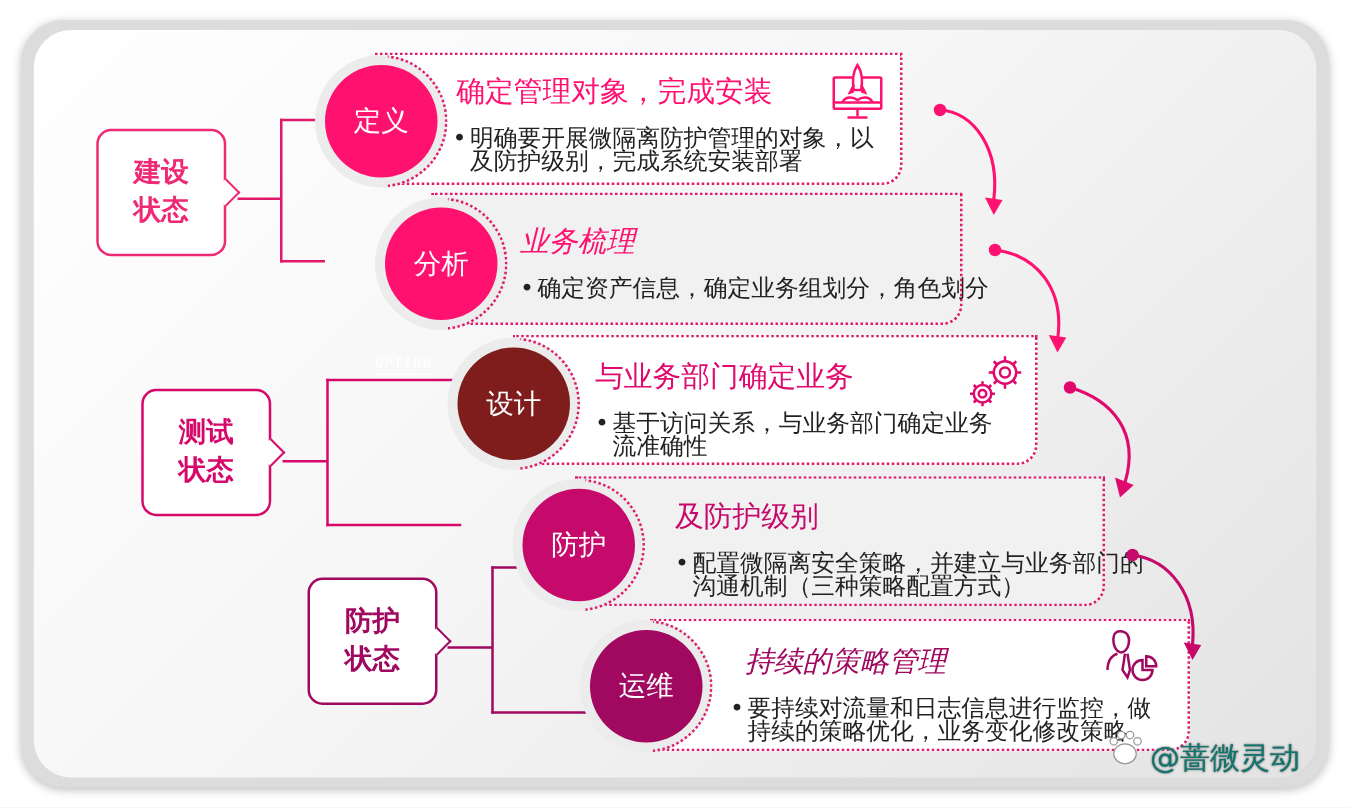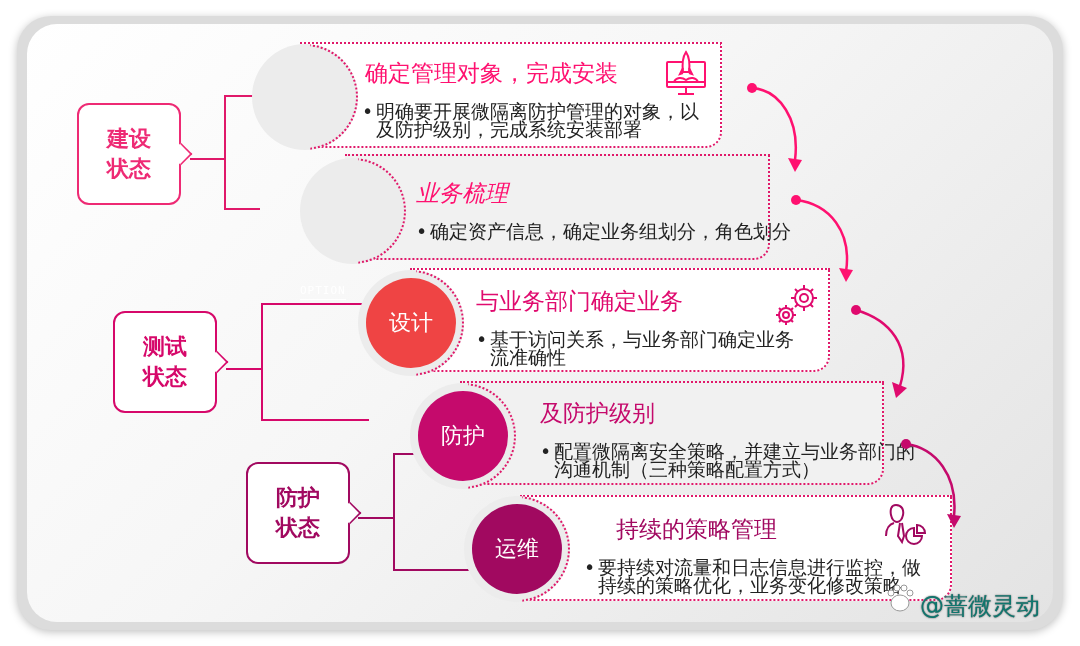--- a/index.html
+++ b/index.html
@@ -109,27 +109,33 @@
 <div class="conn" style="left:358px;top:517px;width:36px;height:0;border-top-width:2px;border-color:#a10960;"></div>
 <div class="conn" style="left:393px;top:453px;width:80px;height:118px;border-width:2px 0 2px 2px;border-color:#a10960;"></div>
 
 <div class="step white" style="left:300px;top:42px;width:422px;height:106px;"></div>
 <div class="step gray" style="left:345px;top:154px;width:425px;height:106px;"></div>
 <div class="step white" style="left:410px;top:268px;width:420px;height:104px;"></div>
 <div class="step gray" style="left:460px;top:381px;width:424px;height:104px;"></div>
 <div class="step white" style="left:520px;top:495px;width:432px;height:106px;"></div>
 
 <div class="circle-halo" style="left:252px;top:44px;">
+  <div class="circle" style="background:#ff1170;">
+    <span>定义</span>
+  </div>
   <div class="circle-ring"></div>
 </div>
 <div class="circle-halo" style="left:300px;top:158px;">
+  <div class="circle" style="background:#ff1170;">
+    <span>分析</span>
+  </div>
   <div class="circle-ring"></div>
 </div>
 <div class="circle-halo" style="left:358px;top:270px;">
-  <div class="circle" style="background:#ef4444;">
+  <div class="circle" style="background:#7f1d1d;">
     <span>设计</span>
   </div>
   <div class="circle-ring"></div>
 </div>
 <div class="circle-halo" style="left:410px;top:383px;">
   <div class="circle" style="background:#c50a6c;">
     <span>防护</span>
   </div>
   <div class="circle-ring"></div>
 </div>
@@ -148,21 +154,21 @@
 <div class="step-desc" style="left:416px;top:222px;">确定资产信息，确定业务组划分，角色划分</div>
 
 <div class="step-title" style="left:476px;top:286px;color:#e00a6e;">与业务部门确定业务</div>
 <div class="step-desc" style="left:476px;top:330px;">基于访问关系，与业务部门确定业务
 流准确性</div>
 
 <div class="step-title" style="left:540px;top:398px;color:#c50a6c;">及防护级别</div>
 <div class="step-desc" style="left:540px;top:442px;">配置微隔离安全策略，并建立与业务部门的
 沟通机制（三种策略配置方式）</div>
 
-<div class="step-title" style="left:616px;top:514px;color:#a10960;">持续的策略管理</div>
+<div class="step-title" style="left:596px;top:514px;color:#a10960;font-style:italic;">持续的策略管理</div>
 <div class="step-desc" style="left:584px;top:558px;">要持续对流量和日志信息进行监控，做
 持续的策略优化，业务变化修改策略</div>
 
 <svg class="step-icon" style="left:664px;top:50px;" width="44" height="48" viewBox="0 0 44 48" fill="none" stroke="#ff1170" stroke-width="2">
   <rect x="3" y="12" width="38" height="25" rx="1"></rect>
   <line x1="22" y1="37" x2="22" y2="43"></line>
     <line x1="14" y1="44" x2="30" y2="44"></line>
   <path d="M22 2 C18 8 18 14 19 22 L25 22 C26 14 26 8 22 2 Z" fill="#fff"></path>
   <path d="M19 18 L16 24 L19 23"></path>
     <path d="M25 18 L28 24 L25 23"></path>

